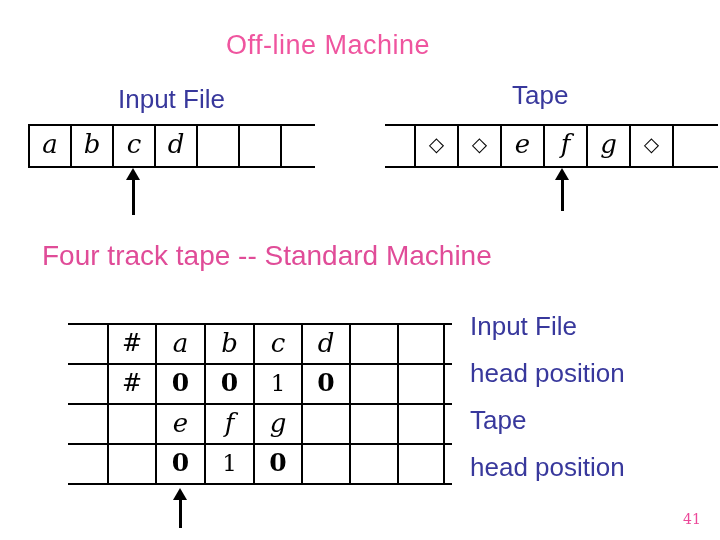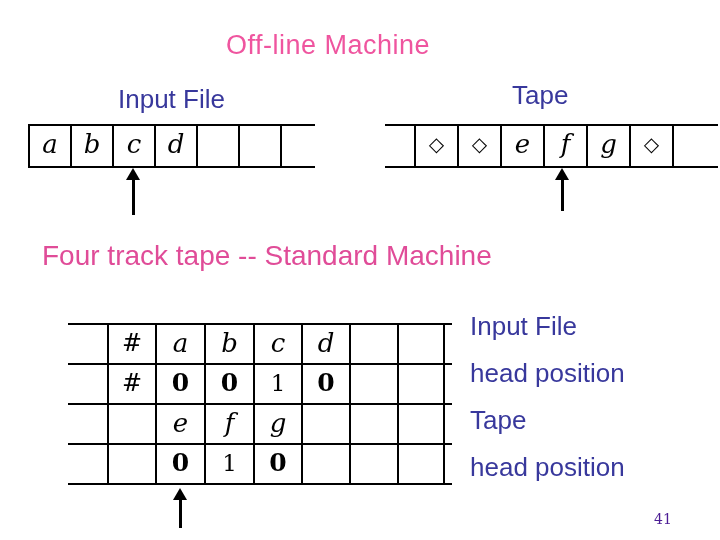--- a/index.html
+++ b/index.html
@@ -13,21 +13,21 @@
   
   #slide-title{top:30px;left:0;width:656px;text-align:center;font-size:27px;letter-spacing:0.5px;color:var(--title-pink);}
   #input-file-label{top:84px;left:118px;font-size:26px;color:var(--blue);}
   #tape-label{top:80px;left:512px;font-size:26px;color:var(--blue);}
   #caption{top:240px;left:42px;font-size:28px;color:var(--caption-pink);}
   .legend-line{left:470px;font-size:26px;color:var(--blue);}
   #legend-0{top:311px;}
   #legend-1{top:358px;}
   #legend-2{top:405px;}
   #legend-3{top:452px;}
-  #page-number{top:511px;left:654px;font-size:14px;color:#4c1d95;font-family:"DejaVu Serif","Liberation Serif",serif;}
+  #page-number{top:511px;left:683px;font-size:14px;color:#ec4899;font-family:"DejaVu Serif","Liberation Serif",serif;}
 
   
   .tape{height:40px;border-top:2px solid #000;border-bottom:2px solid #000;display:flex;align-items:stretch;}
   #input-file-tape{left:28px;top:124px;width:287px;}
   #tape-strip{left:385px;top:124px;width:333px;}
   .tcell{box-sizing:border-box;border-left:2px solid #000;height:40px;line-height:37px;text-align:center;}
   .spacer{box-sizing:border-box;height:40px;}
 
   
   #four-track-table{left:68px;top:323px;width:384px;border-bottom:2px solid #000;}

